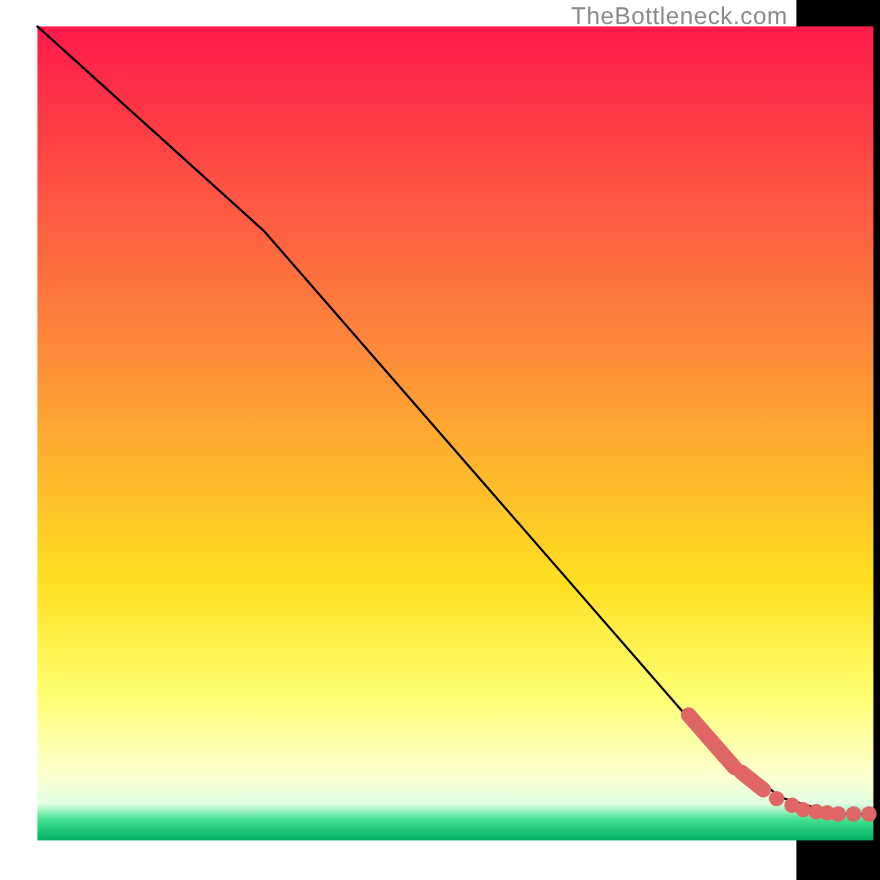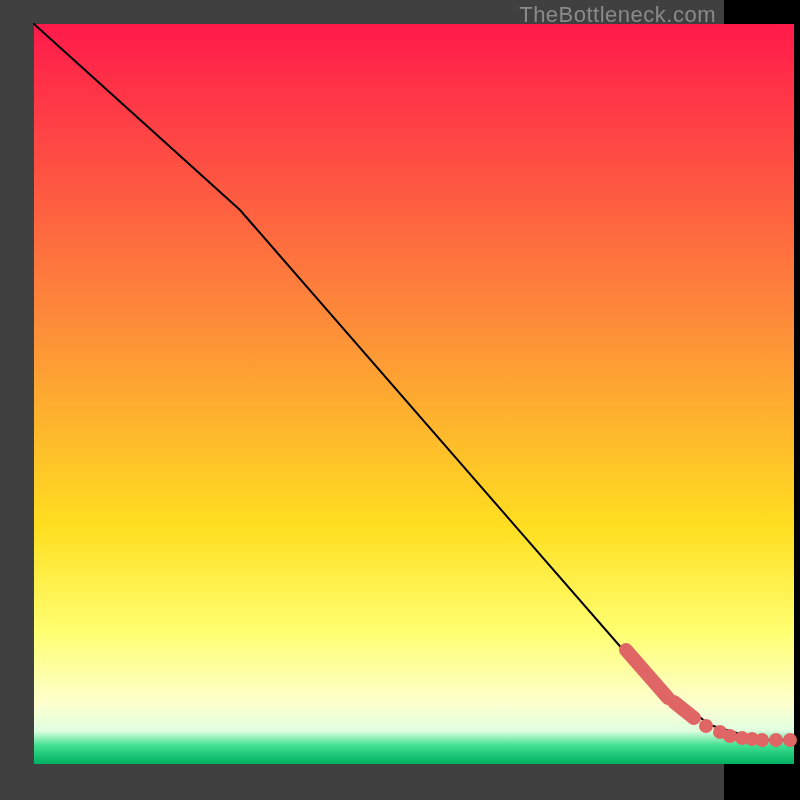--- a/index.html
+++ b/index.html
@@ -7,21 +7,21 @@
     padding: 0;
     width: 800px;
     height: 800px;
     background: #000;
     overflow: hidden;
   }
   .container {
     position: relative;
     width: 724px;
     height: 800px;
-    background: #404040;
+    background: #ffffff;
   }
   .watermark {
     position: absolute;
     top: 2px;
     right: 8px;
     font-family: Arial, Helvetica, sans-serif;
     font-size: 22px;
     color: #8a8a8a;
     letter-spacing: 0.5px;
     z-index: 10;

